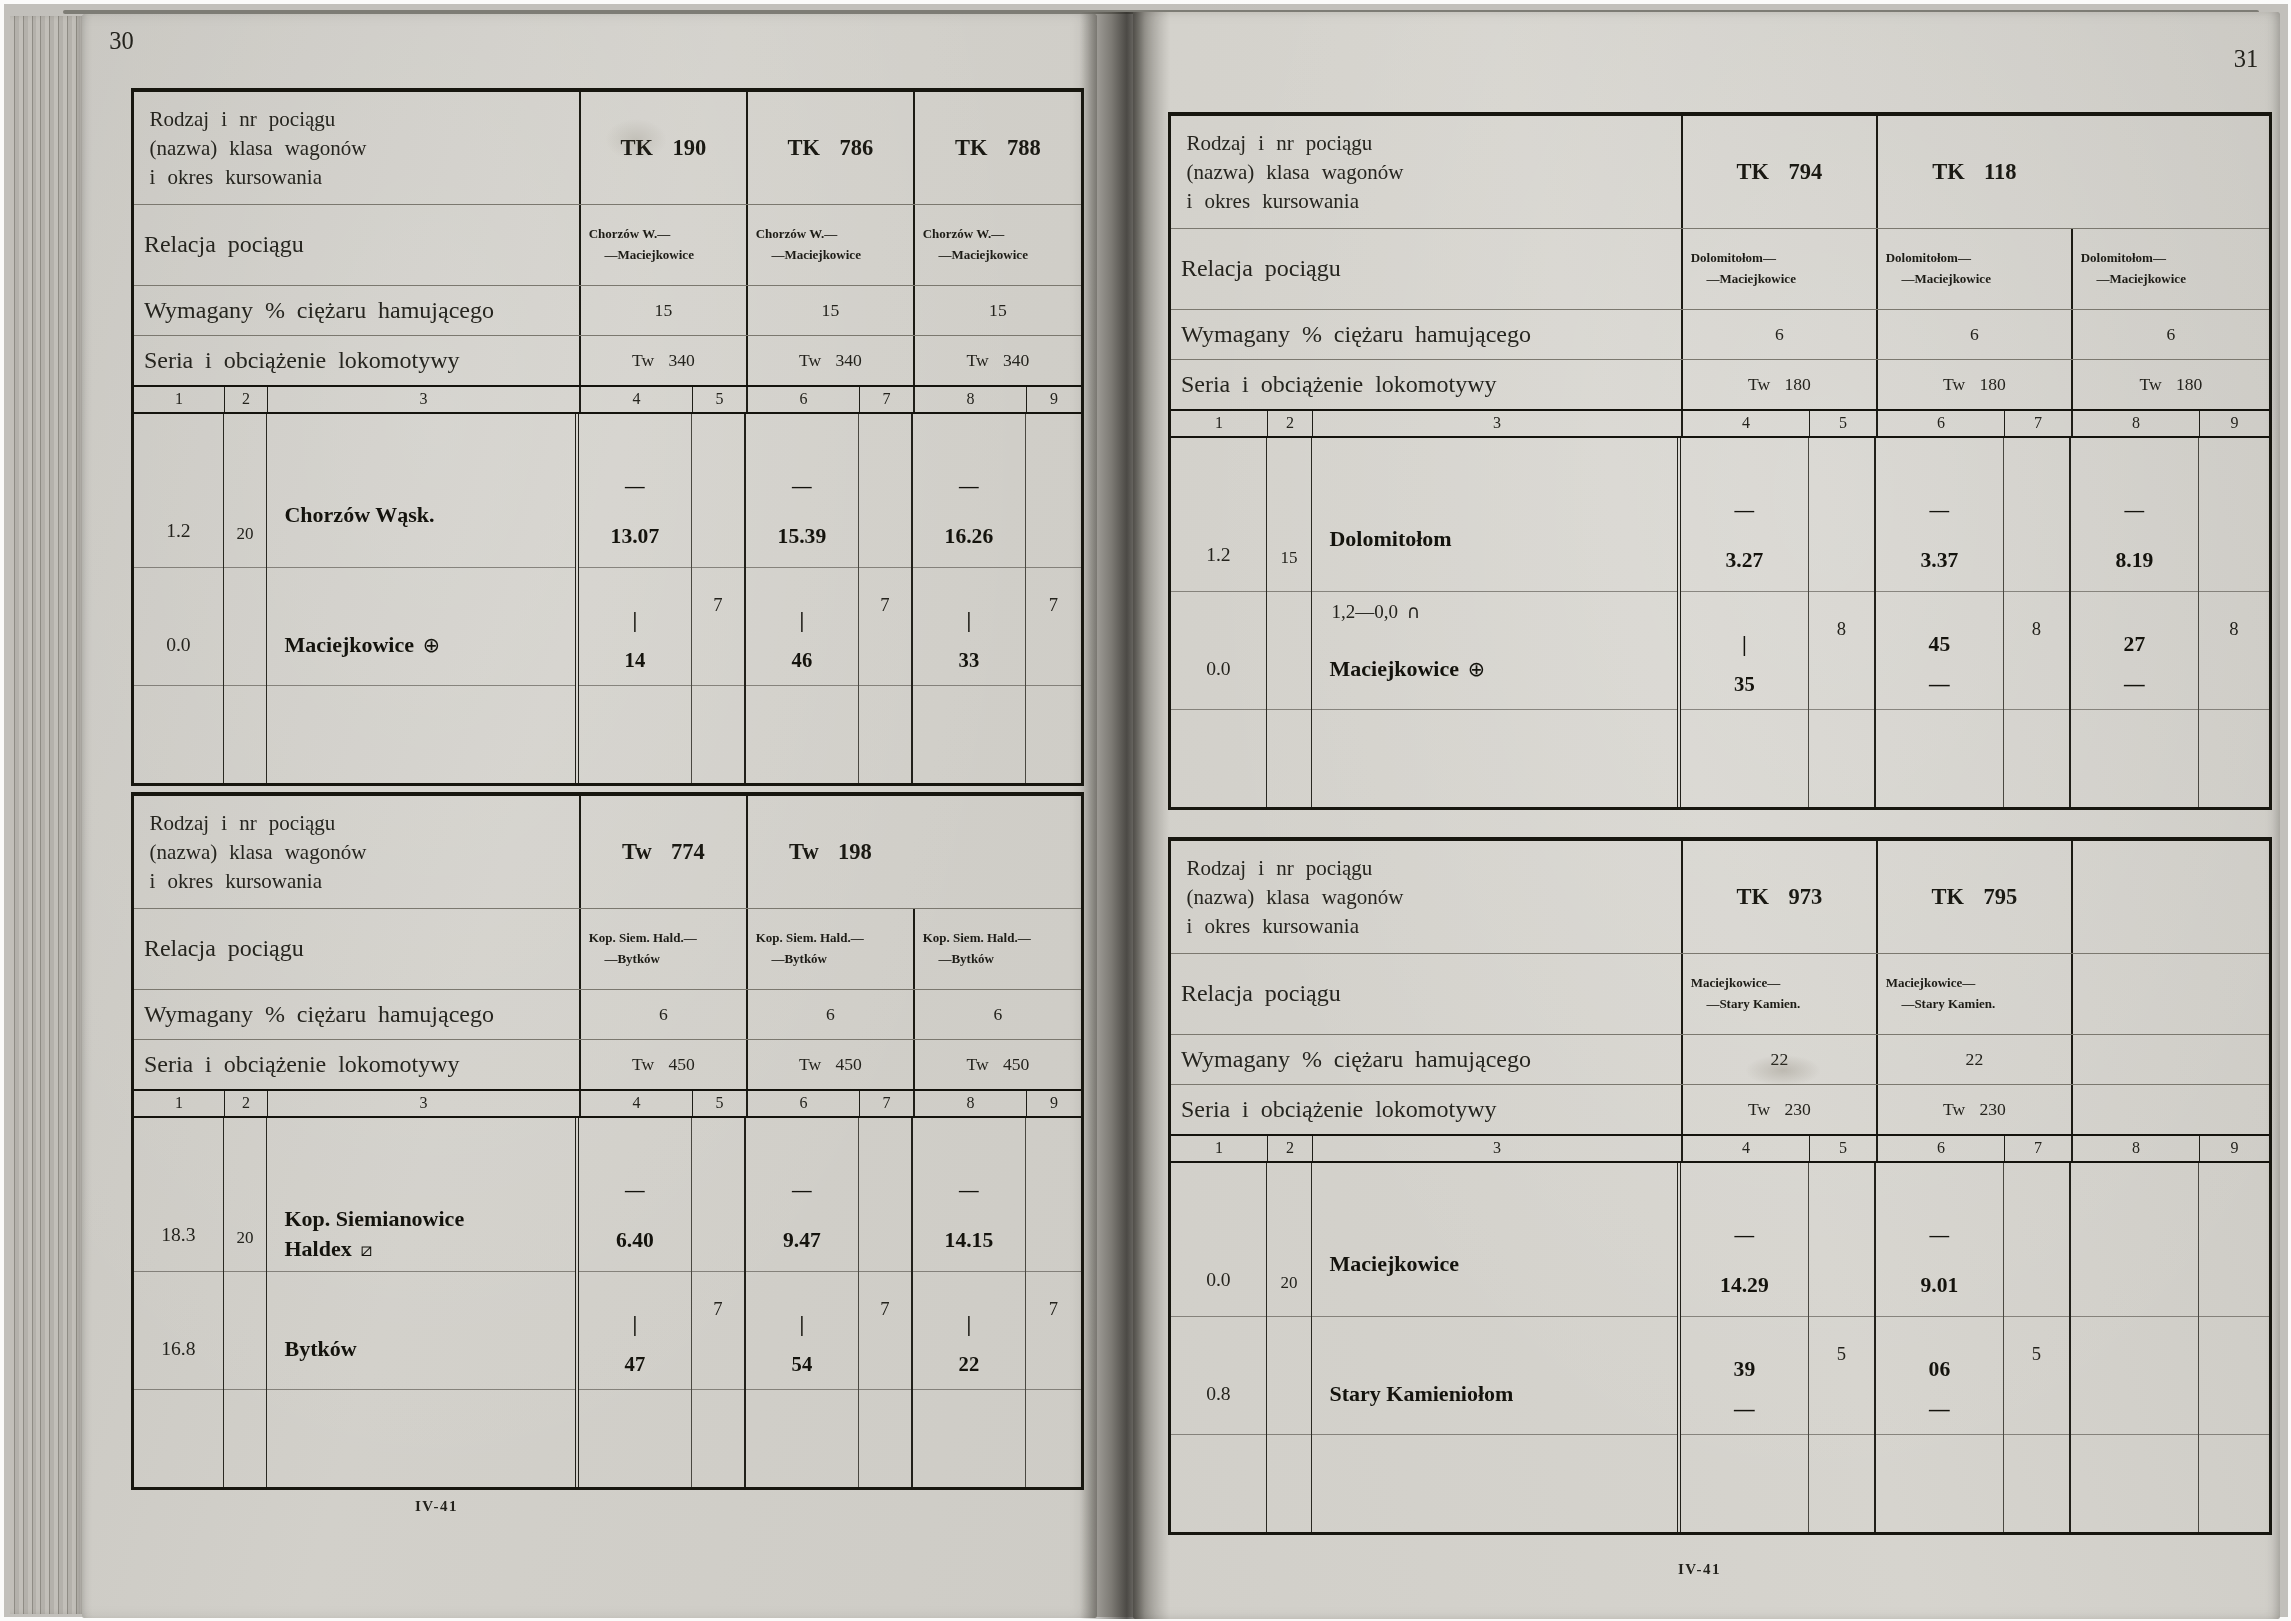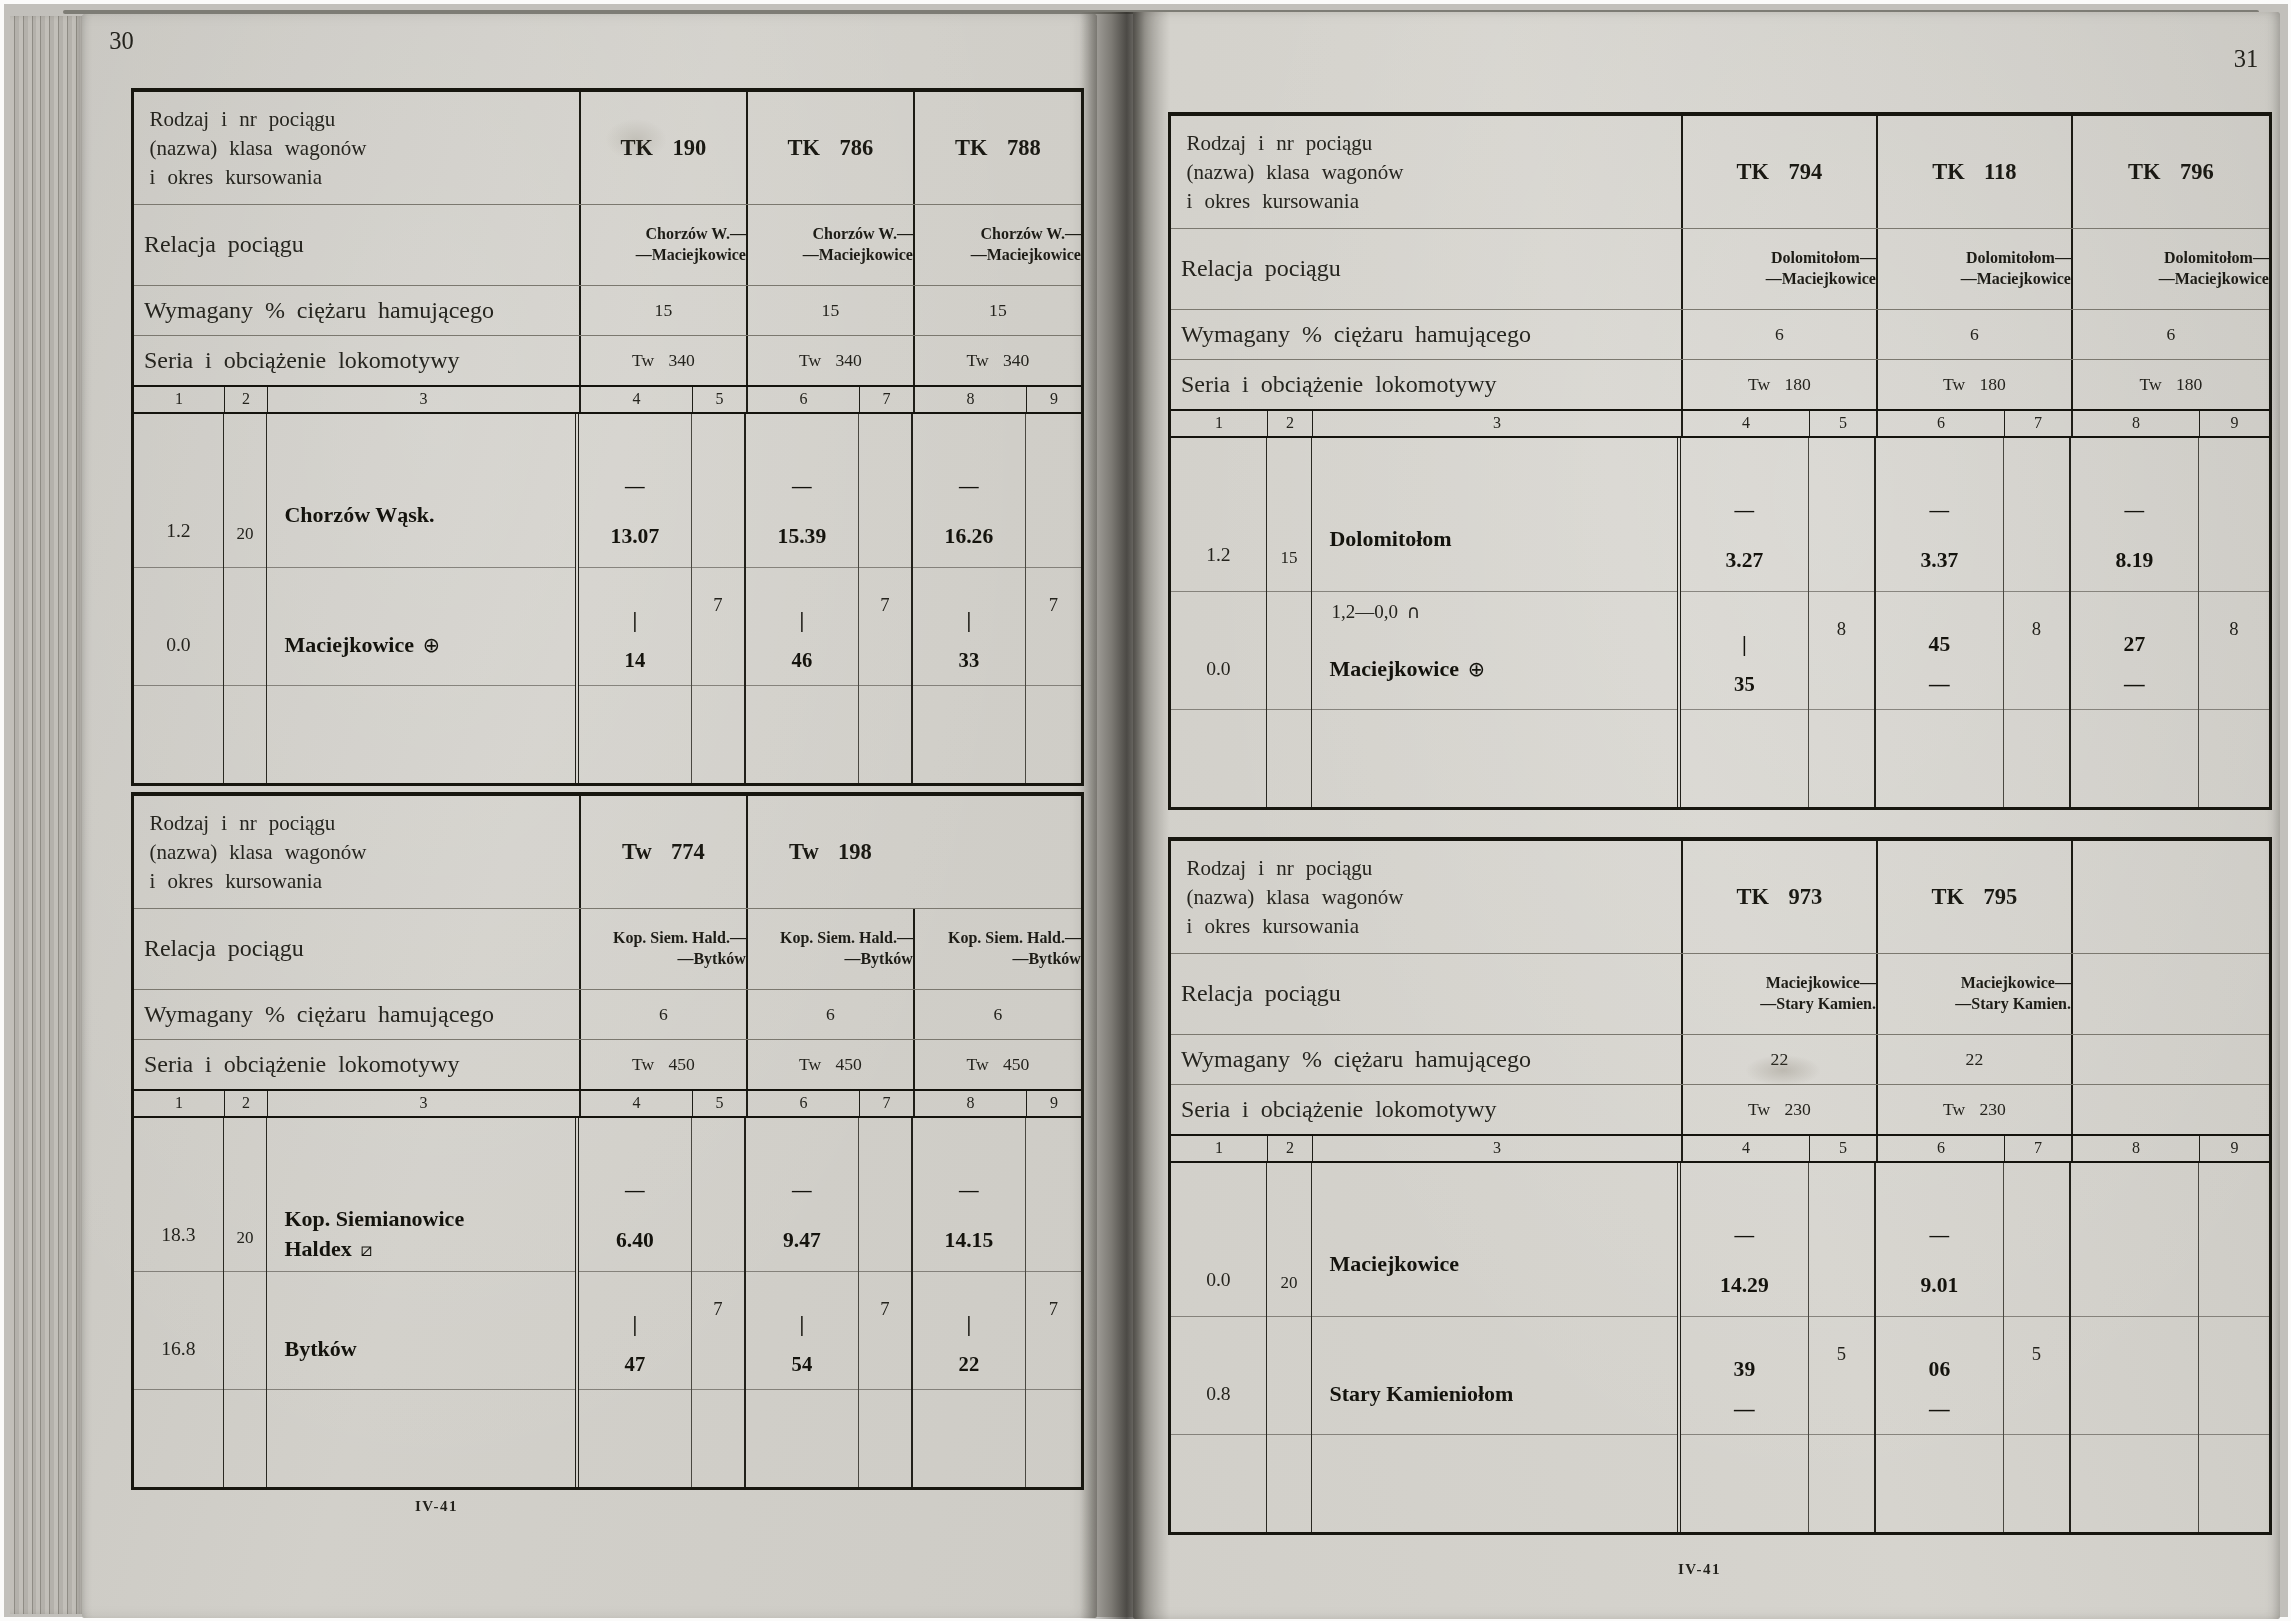--- a/index.html
+++ b/index.html
@@ -44,21 +44,21 @@
   .sheet-table{position:absolute;inset:0;border:3.9px solid #17160f;border-top-width:4.9px;display:flex;flex-direction:column;}
   .hrow{display:grid;grid-template-columns:calc(var(--wkm) + var(--wc2) + var(--wst)) calc(var(--wt) + var(--wm)) calc(var(--wt) + var(--wm)) minmax(0,1fr);}
   .hrow > .hc + .hc{border-left:2px solid #1b1a13;}
   .hr1{height:112px;}
   .hr2{height:80px;border-top:1px solid #7b786f;}
   .hr3{height:49px;border-top:1px solid #7b786f;}
   .hr4{height:49px;border-top:1px solid #7b786f;}
   .corner{padding:13.7px 7.8px 0 15.7px;font-size:21px;line-height:29px;word-spacing:6.9px;color:#26251f;}
   .tname{display:flex;align-items:center;justify-content:center;font-weight:bold;font-size:22.5px;word-spacing:13.7px;color:#1a1913;}
   .lbl{display:flex;align-items:center;padding-left:10px;font-size:24px;word-spacing:5.9px;color:#26251f;}
-  .rel{display:flex;flex-direction:column;justify-content:center;align-items:flex-end;padding-left:7.8px;font-weight:bold;font-size:16px;line-height:20.6px;color:#1d1c16;}
+  .rel{display:flex;flex-direction:column;justify-content:center;align-items:flex-start;padding-left:7.8px;font-weight:bold;font-size:13px;line-height:20.6px;color:#1d1c16;}
   .rel .l2{padding-left:15.7px;}
   .val{display:flex;align-items:center;justify-content:center;font-size:17.6px;word-spacing:9.8px;color:#24231d;}
 
   .colnums{display:grid;height:25.5px;border-top:2.9px solid #14130d;border-bottom:2.9px solid #14130d;
     grid-template-columns:var(--wkm) var(--wc2) var(--wst) var(--wt) var(--wm) var(--wt) var(--wm) var(--wt) minmax(0,1fr);}
   .cn{display:flex;align-items:center;justify-content:center;font-size:16px;border-left:1px solid #1f1e18;color:#24231d;}
   .cn:first-child{border-left:none;}
   .cn:nth-child(4),.cn:nth-child(6),.cn:nth-child(8){border-left:2px solid #1f1e18;}
 
   .data{flex:1;display:grid;position:relative;
@@ -344,21 +344,20 @@
       <div id="slot-t10" class="tslot pos-r1">
   <div class="sheet-table">
     <div class="hrow hr1">
       <div class="hc corner">
         <div>Rodzaj i nr pociągu</div>
         <div>(nazwa) klasa wagonów</div>
         <div>i okres kursowania</div>
       </div>
       <div class="hc tname">TK 794</div>
       <div class="hc tname">TK 118</div>
-      <div class="hc tname">TK 796</div>
     </div>
     <div class="hrow hr2">
       <div class="hc lbl">Relacja pociągu</div>
       <div class="hc rel">
         <div class="l1">Dolomitołom—</div>
         <div class="l2">—Maciejkowice</div>
       </div>
       <div class="hc rel">
         <div class="l1">Dolomitołom—</div>
         <div class="l2">—Maciejkowice</div>

